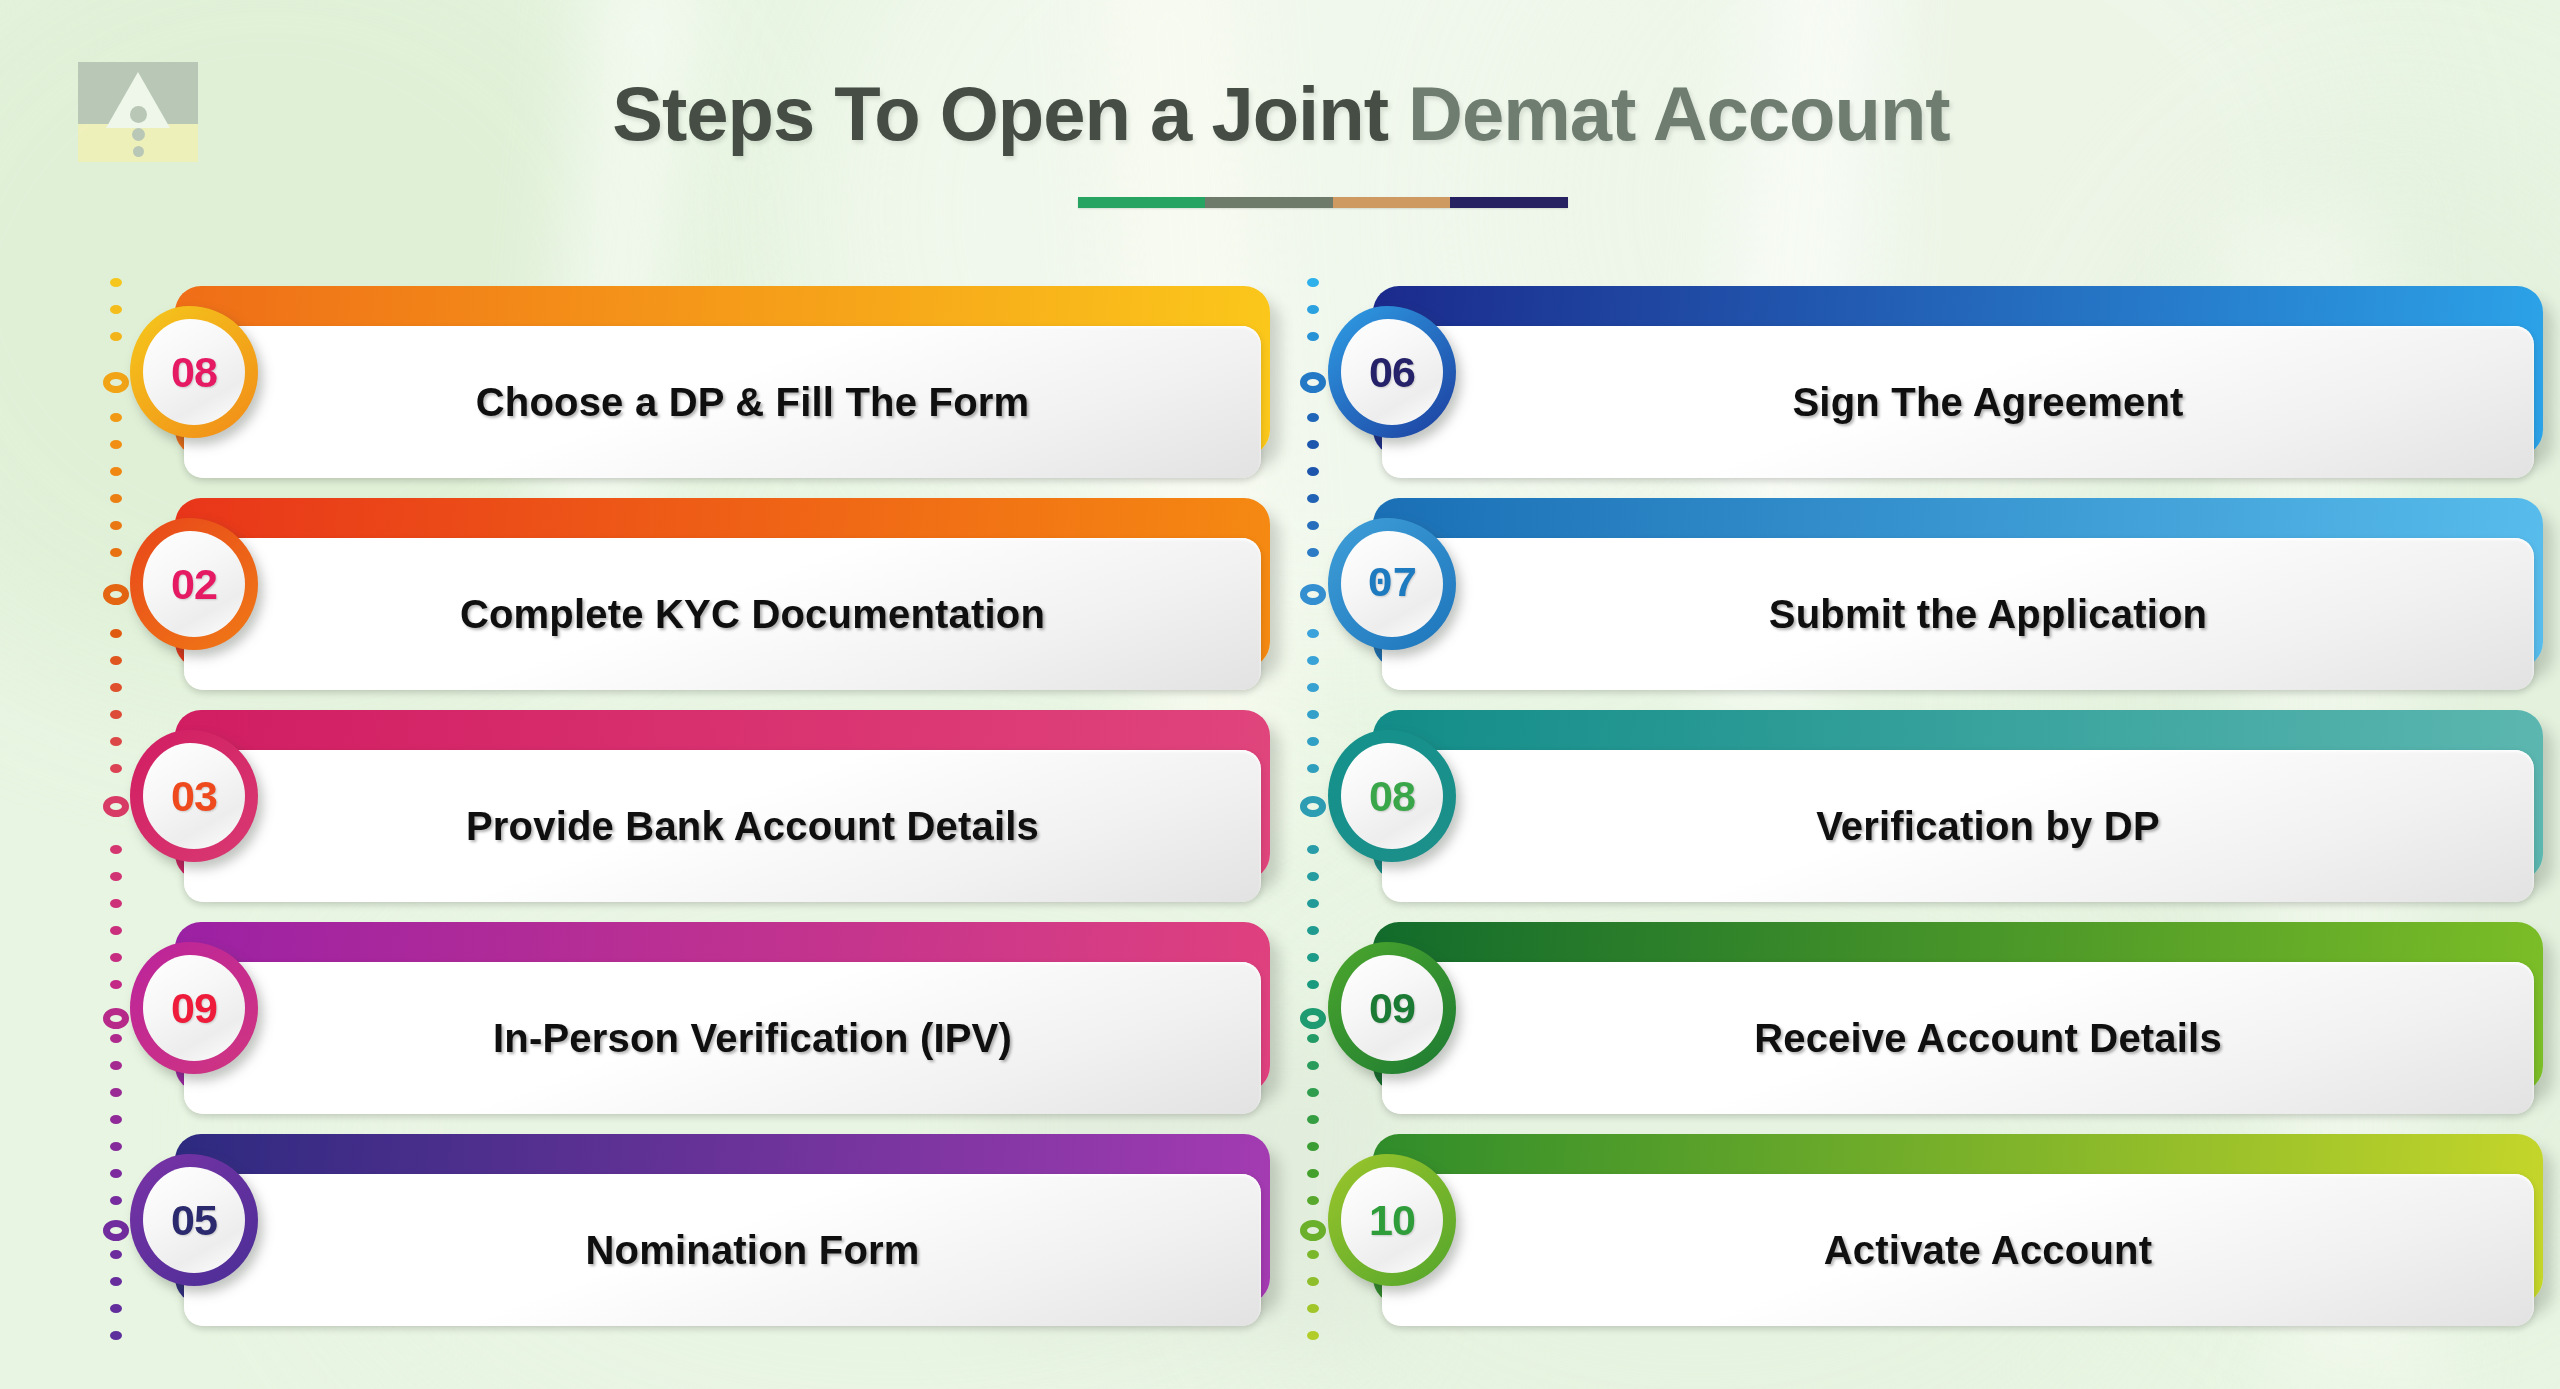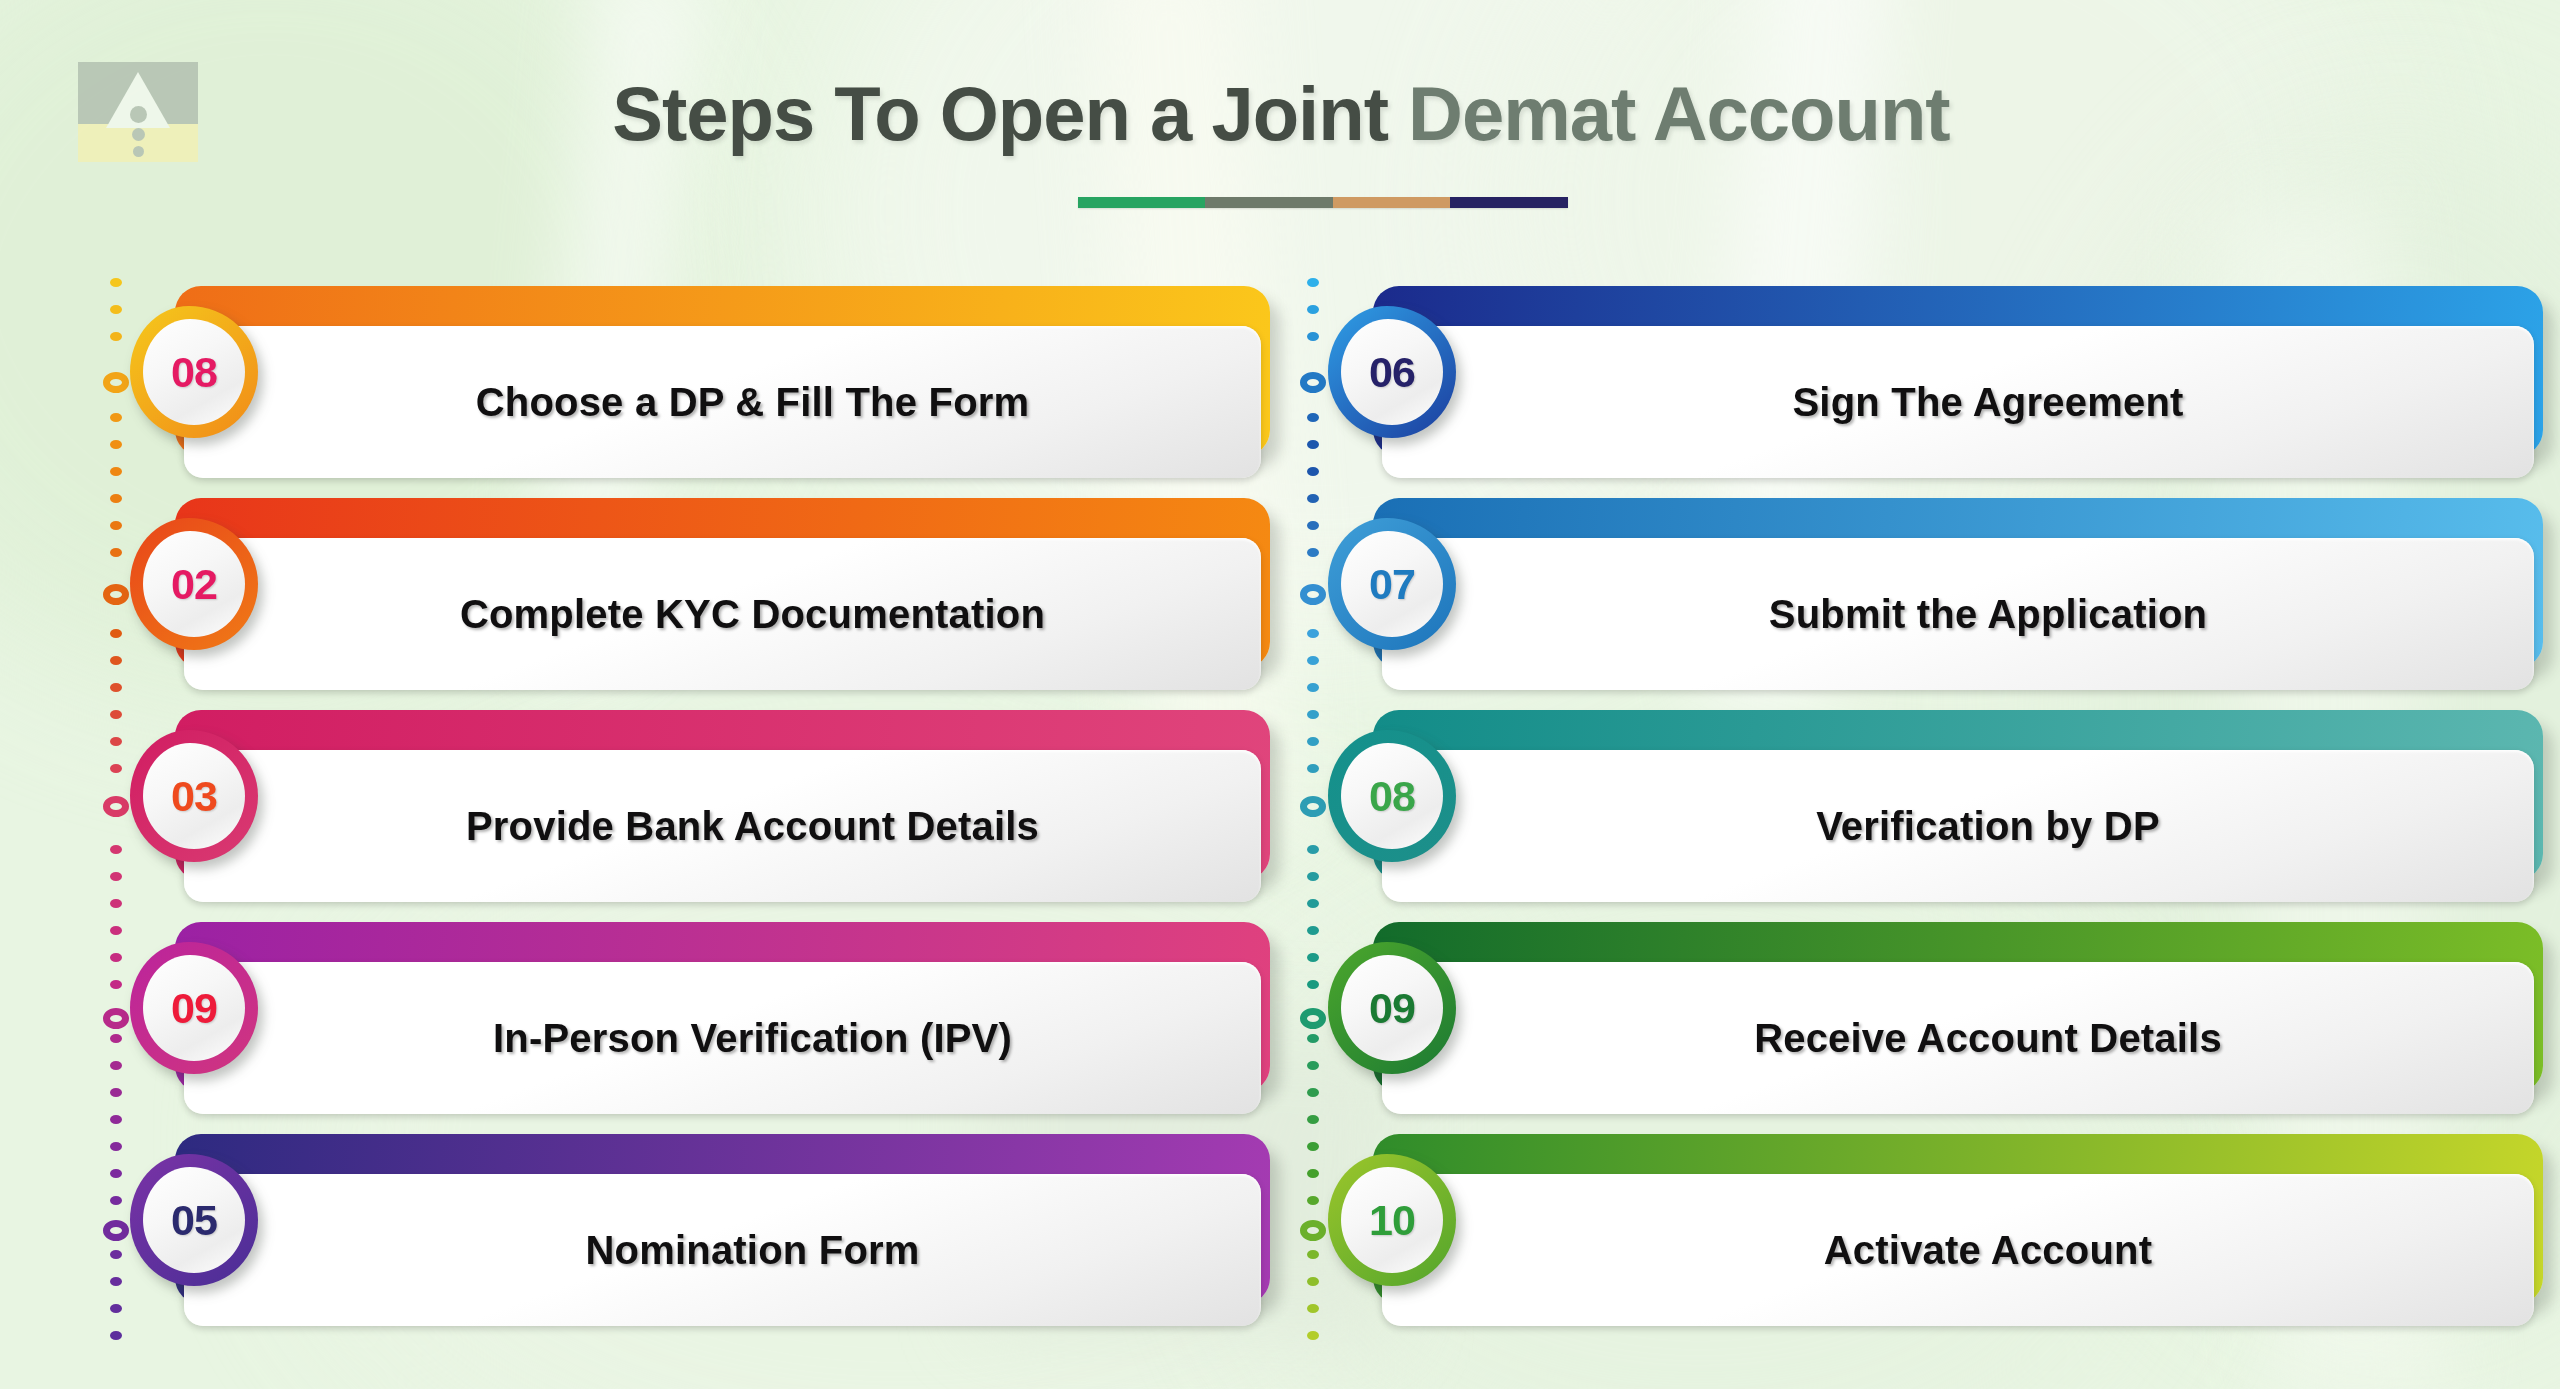--- a/index.html
+++ b/index.html
@@ -360,21 +360,21 @@
       </div>
       <div class="row">
         <div class="frame" style="background: linear-gradient(95deg, rgb(26, 111, 181) 0%, rgb(88, 189, 236) 100%);">
           <div class="frame-inner">
             <div class="label">Submit the Application</div>
           </div>
         </div>
         <div class="badge">
           <div class="badge-outer" style="background: linear-gradient(140deg, rgb(63, 159, 216) 0%, rgb(29, 116, 187) 100%);">
             <div class="badge-inner">
-              <span class="num" style="color: rgb(31, 123, 192);">07</span>
+              <span class="num" style="color: rgb(31, 123, 192); font-family: Liberation Mono, monospace;">07</span>
             </div>
           </div>
         </div>
       </div>
       <div class="row">
         <div class="frame" style="background: linear-gradient(95deg, rgb(18, 140, 136) 0%, rgb(92, 183, 176) 100%);">
           <div class="frame-inner">
             <div class="label">Verification by DP</div>
           </div>
         </div>

